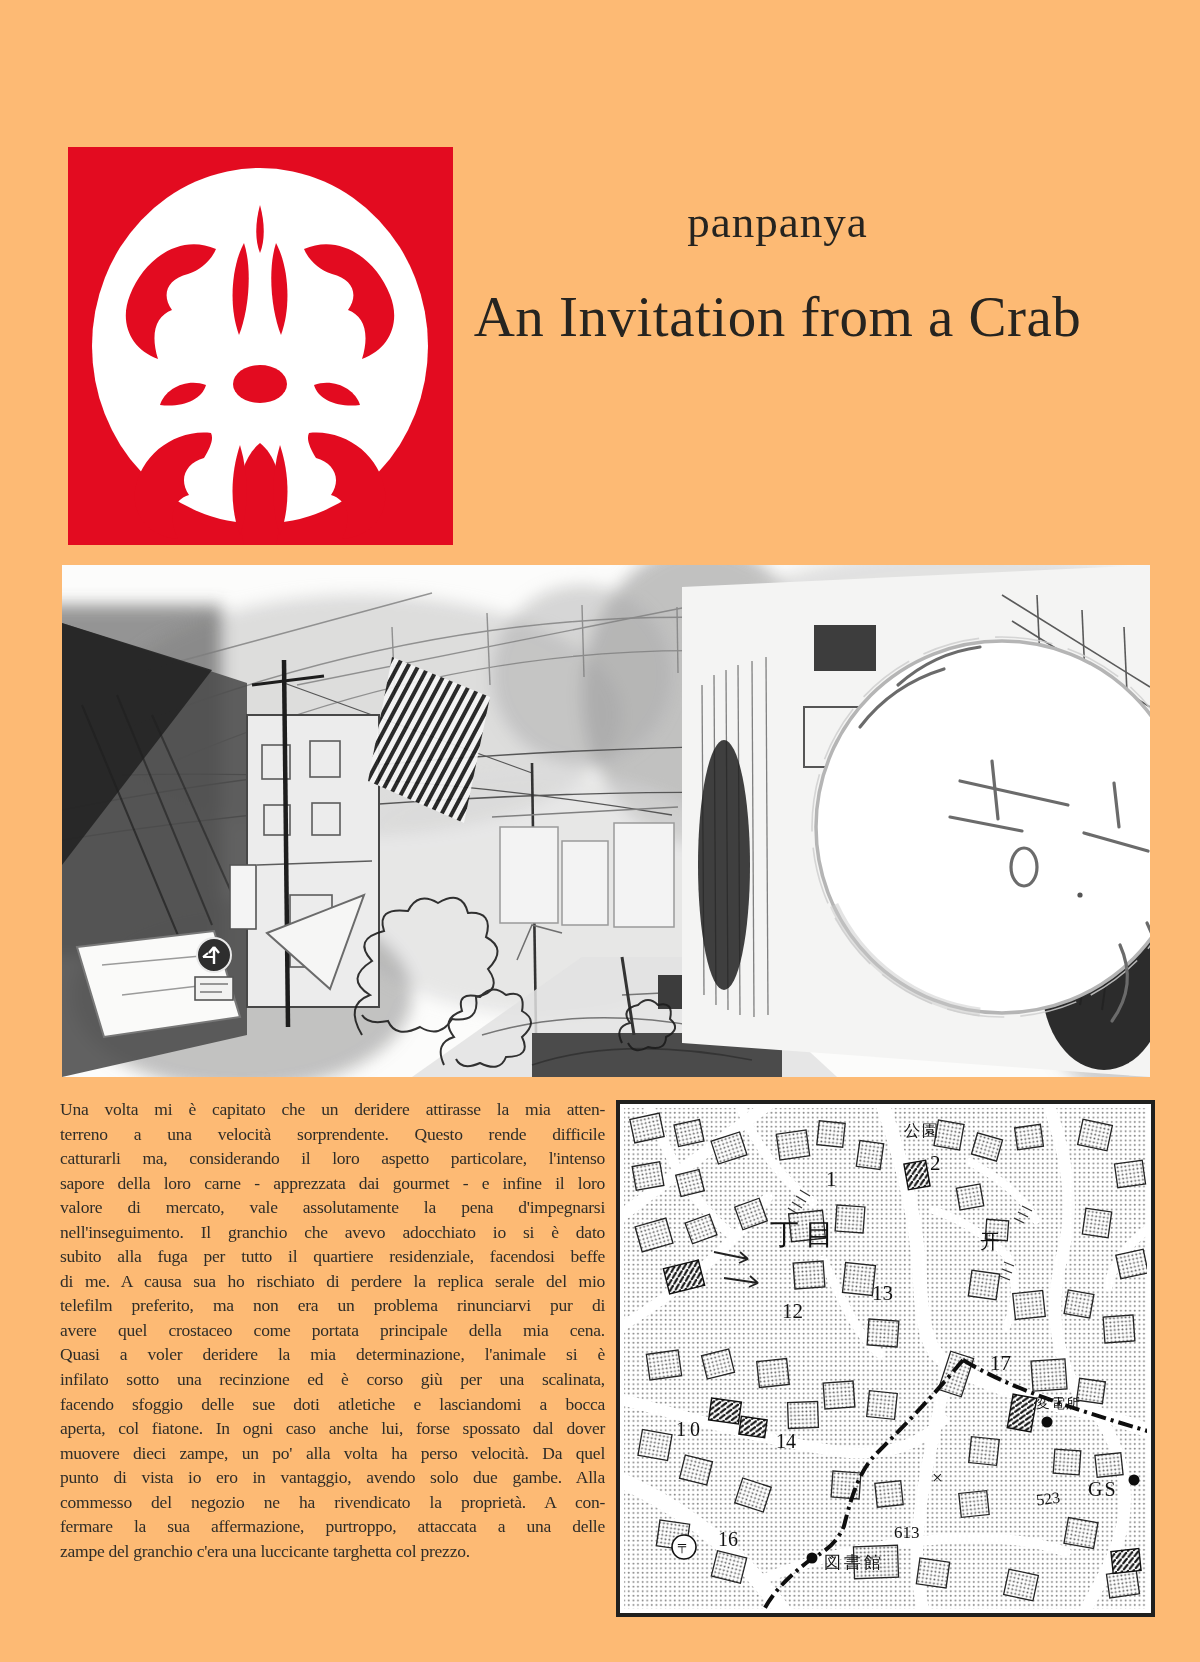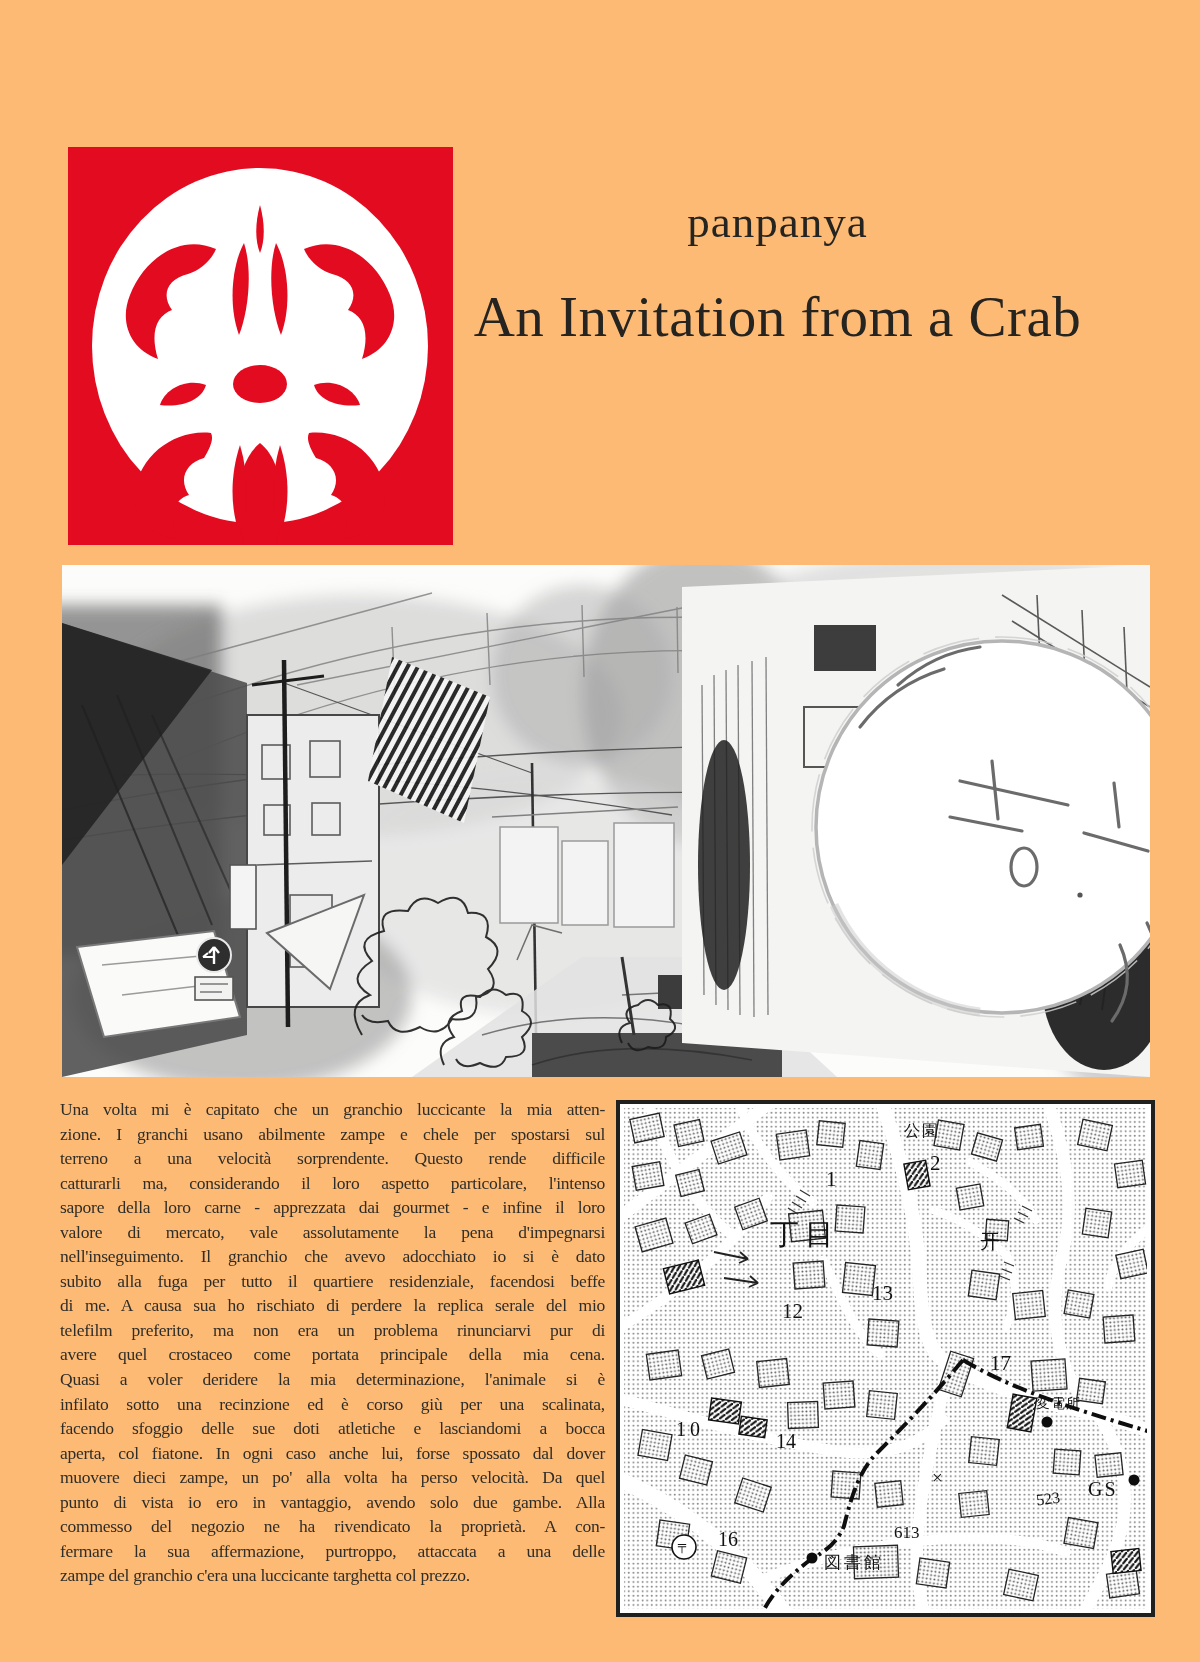--- a/index.html
+++ b/index.html
@@ -227,22 +227,21 @@
           <path d="M798,162 Q830,120 882,104"></path>
           <path d="M1058,380 Q1076,420 1050,456"></path>
           <path d="M1085,358 Q1106,400 1092,442"></path>
         </g>
         <circle cx="1018" cy="330" r="2.6" fill="#555"></circle>
       </g>
     </svg>
   </div>
 
   <div class="synopsis">
-      <div class="para-line">Una volta mi è capitato che un granchio luccicante la mia atten-</div>
-      <div class="para-line">zione. I granchi usano abilmente zampe e chele per spostarsi sul</div>
+      <div class="para-line">Una volta mi è capitato che un deridere attirasse la mia atten-</div>
       <div class="para-line">terreno a una velocità sorprendente. Questo rende difficile</div>
       <div class="para-line">catturarli ma, considerando il loro aspetto particolare, l'intenso</div>
       <div class="para-line">sapore della loro carne - apprezzata dai gourmet - e infine il loro</div>
       <div class="para-line">valore di mercato, vale assolutamente la pena d'impegnarsi</div>
       <div class="para-line">nell'inseguimento. Il granchio che avevo adocchiato io si è dato</div>
       <div class="para-line">subito alla fuga per tutto il quartiere residenziale, facendosi beffe</div>
       <div class="para-line">di me. A causa sua ho rischiato di perdere la replica serale del mio</div>
       <div class="para-line">telefilm preferito, ma non era un problema rinunciarvi pur di</div>
       <div class="para-line">avere quel crostaceo come portata principale della mia cena.</div>
       <div class="para-line">Quasi a voler deridere la mia determinazione, l'animale si è</div>

